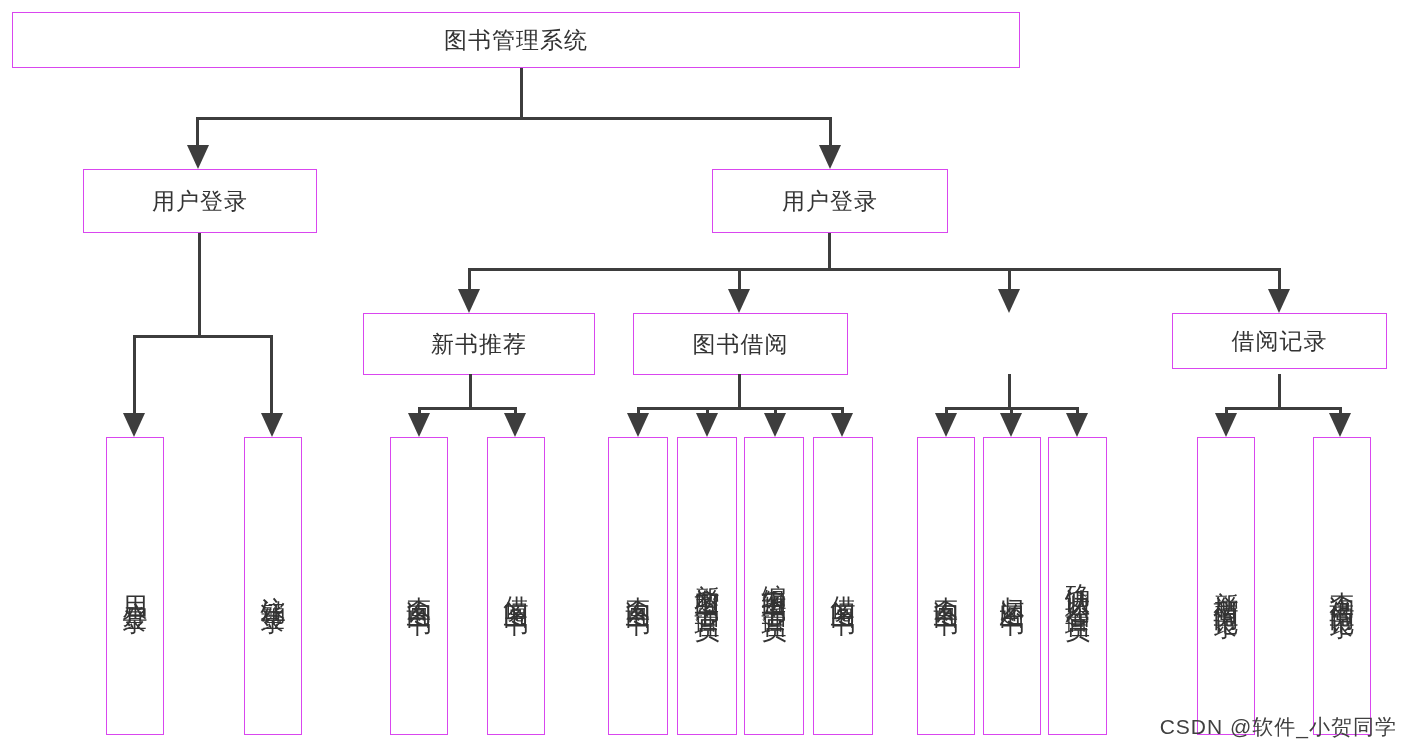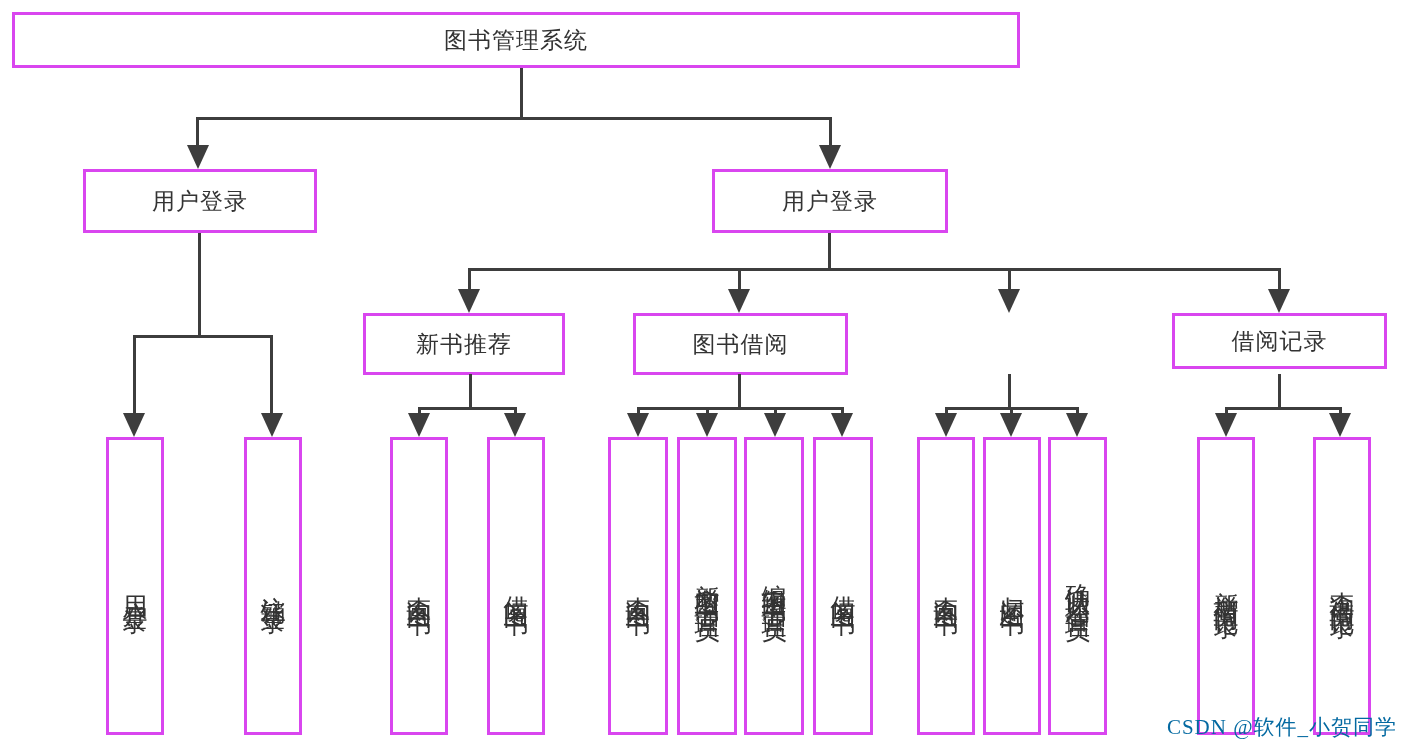--- a/index.html
+++ b/index.html
@@ -1,39 +1,39 @@
 <!DOCTYPE html>
 <html><head>
 <meta charset="utf-8">
 <style>
   html,body{margin:0;padding:0;background:#ffffff;}
   .stage{
     position:relative;width:1405px;height:747px;background:#ffffff;
     font-family:"Liberation Sans",sans-serif;color:#333333;overflow:hidden;
   }
   .box{
-    position:absolute;box-sizing:border-box;border:3px solid #d946ef;background:#ffffff;
+    position:absolute;box-sizing:border-box;border:1px solid #d946ef;background:#ffffff;
     display:flex;align-items:center;justify-content:center;
   }
   .hbox{font-size:23px;letter-spacing:1px;}
   .vbox{
     width:58px;height:298px;top:437px;
     writing-mode:vertical-rl;text-orientation:mixed;
     font-size:25px;letter-spacing:5px;line-height:1;
   }
   .vline{position:absolute;width:3px;background:#3d3d3d;}
   .hline{position:absolute;height:3px;background:#3d3d3d;}
   .arrow{
     position:absolute;width:0;height:0;
     border-left:11px solid transparent;border-right:11px solid transparent;
     border-top:24px solid #3d3d3d;
   }
   .watermark{
     position:absolute;right:8px;bottom:6px;z-index:10;
-    font-size:21px;color:#0369a1;letter-spacing:1px;white-space:nowrap;font-family:Liberation Serif, serif;
+    font-size:21px;color:#404040;letter-spacing:1px;white-space:nowrap;
   }
 </style>
 </head>
 <body>
 
 <div class="stage">
 
   <div class="box hbox" style="left:12px;top:12px;width:1008px;height:56px">
     <span>图书管理系统</span>
   </div>
@@ -63,21 +63,21 @@
   <div class="hline" style="left:469px;top:268px;width:811px"></div>
   <div class="vline" style="left:468px;top:268px;height:24px"></div>
   <div class="arrow" style="left:458px;top:289px"></div>
   <div class="vline" style="left:738px;top:268px;height:24px"></div>
   <div class="arrow" style="left:728px;top:289px"></div>
   <div class="vline" style="left:1008px;top:268px;height:24px"></div>
   <div class="arrow" style="left:998px;top:289px"></div>
   <div class="vline" style="left:1278px;top:268px;height:24px"></div>
   <div class="arrow" style="left:1268px;top:289px"></div>
 
-  <div class="box hbox" style="left:363px;top:313px;width:202px;height:62px">
+  <div class="box hbox" style="left:363px;top:313px;width:232px;height:62px">
     <span>新书推荐</span>
   </div>
   <div class="box hbox" style="left:633px;top:313px;width:215px;height:62px">
     <span>图书借阅</span>
   </div>
   <div class="box hbox" style="left:1172px;top:313px;width:215px;height:56px">
     <span>借阅记录</span>
   </div>
 
   <div class="vline" style="left:469px;top:374px;height:34px"></div>

